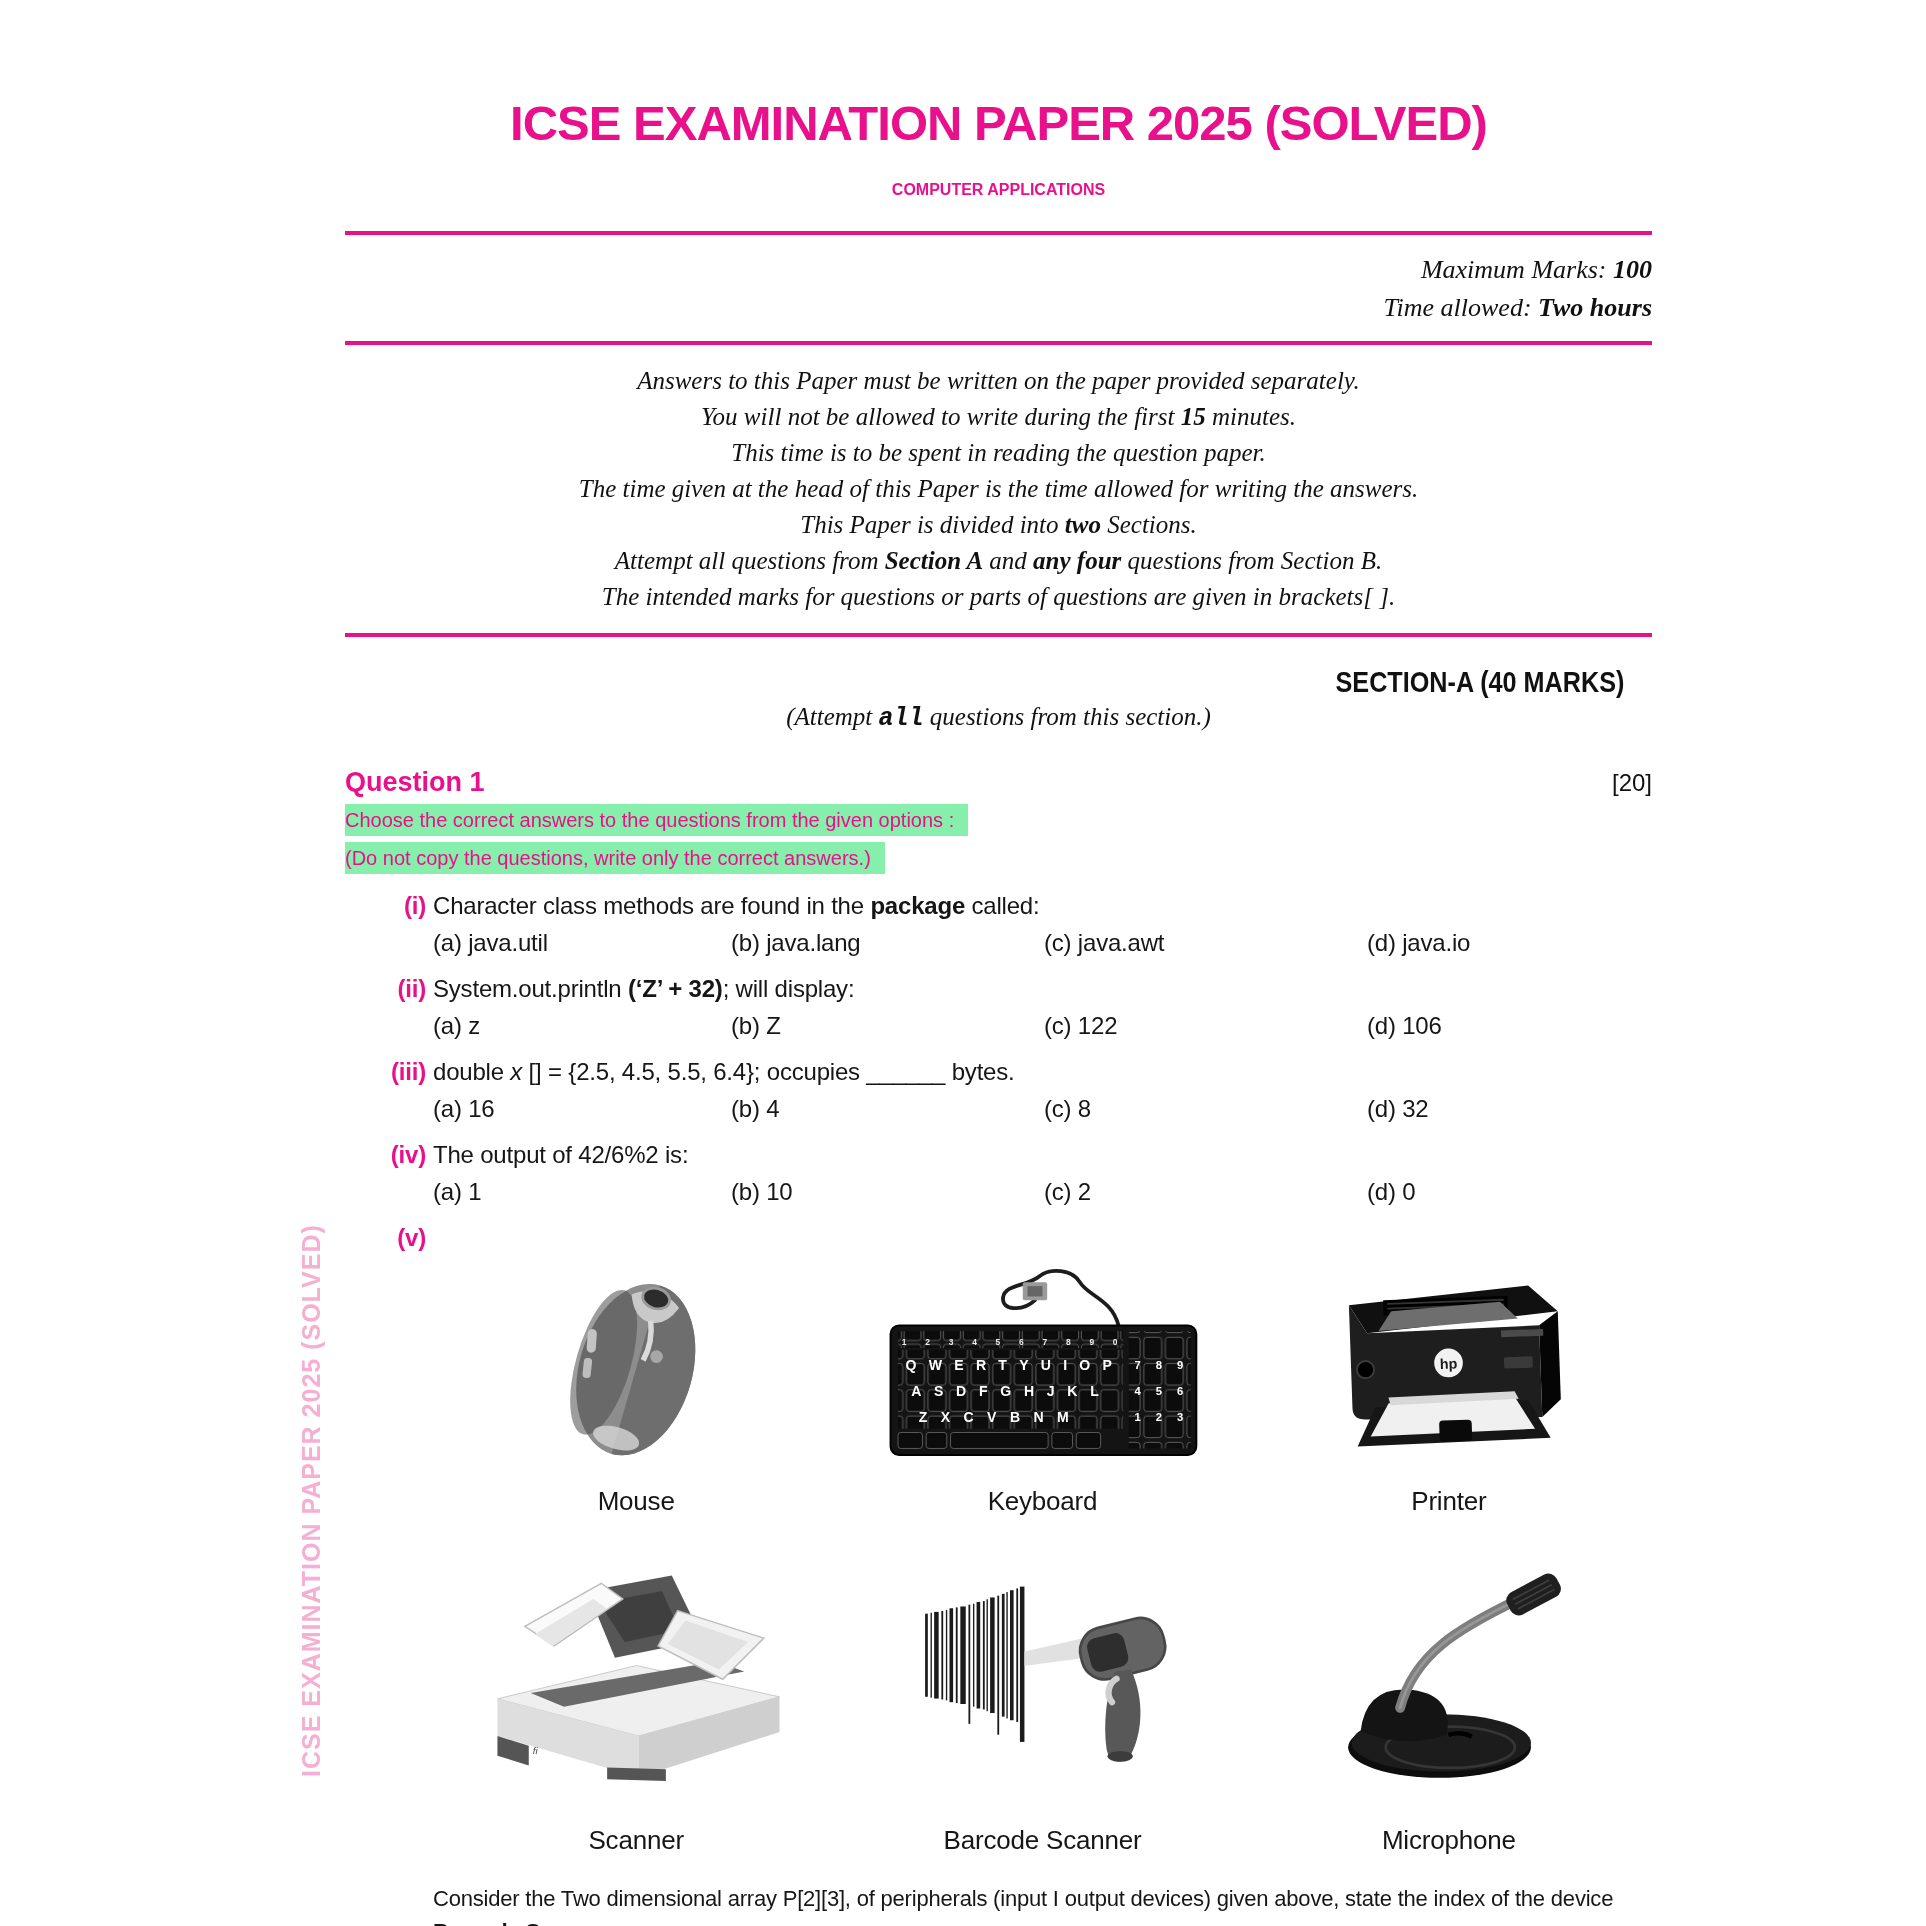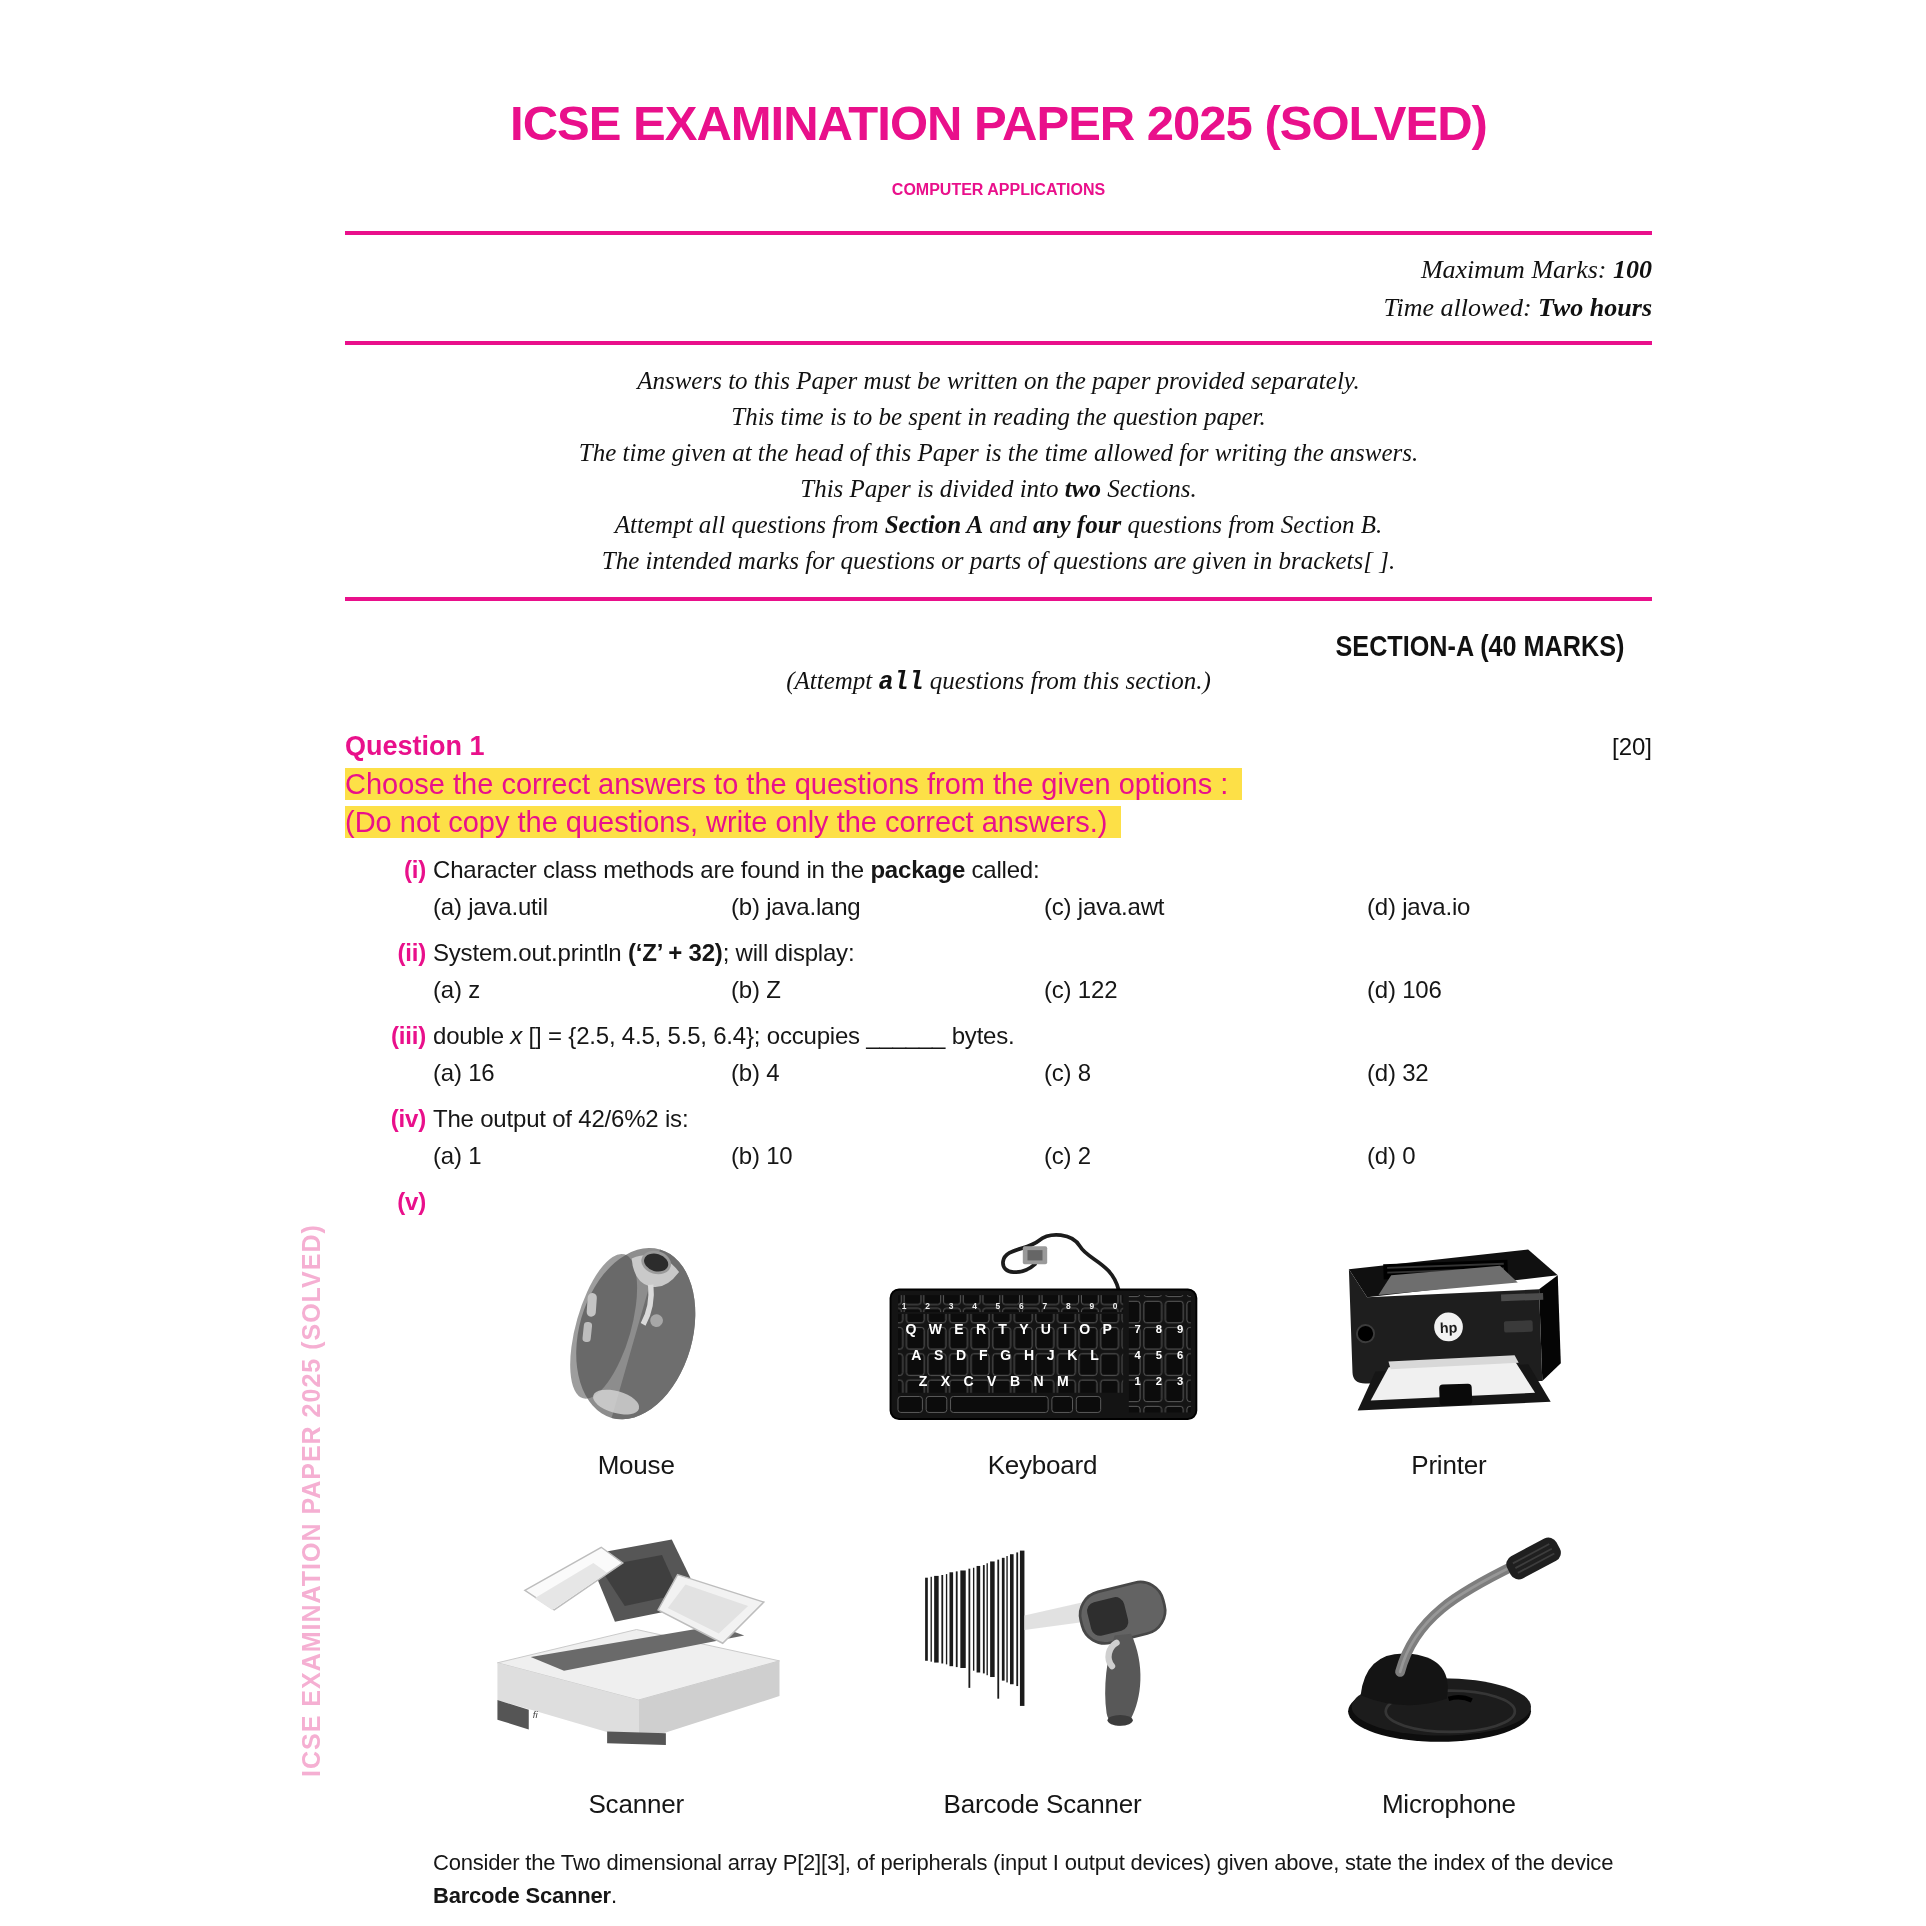--- a/index.html
+++ b/index.html
@@ -98,23 +98,23 @@
     margin-top:34px;
   }
   .q-title { color:#E9108B; font-size:27px; font-weight:bold; }
   .q-marks { color:#111; font-size:24px; }
 
   .q-intro { margin-top:6px; }
   .q-intro:first-of-type { margin-top:10px; }
   .q-intro .hl {
     display:inline-block;
     color:#E9108B;
-    font-size:29px;
+    font-size:20px;
     line-height:32px;
-    background:#fde047;
+    background:#86efac;
     padding-right:14px;
   }
 
   .q-item { display:flex; margin-top:18px; font-size:24px; color:#161616; letter-spacing:-0.2px; }
   .q-num { width:81px; flex:none; text-align:right; color:#E9108B; font-weight:bold; }
   .q-text { margin-left:7px; }
 
   .opts {
     margin-left:88px;
     display:grid;
@@ -168,20 +168,21 @@
 
     <div class="meta">
       <div class="meta-line"><span>Maximum Marks: </span><span style="font-weight: bold;">100</span></div>
       <div class="meta-line"><span>Time allowed: </span><span style="font-weight: bold;">Two hours</span></div>
     </div>
 
     <div class="rule r2"></div>
 
     <div class="instructions">
       <div class="instr-line"><span>Answers to this Paper must be written on the paper provided separately.</span></div>
+      <div class="instr-line"><span>You will not be allowed to write during the first </span><span style="font-weight: bold;">15</span><span> minutes.</span></div>
       <div class="instr-line"><span>This time is to be spent in reading the question paper.</span></div>
       <div class="instr-line"><span>The time given at the head of this Paper is the time allowed for writing the answers.</span></div>
       <div class="instr-line"><span>This Paper is divided into </span><span style="font-weight: bold;">two</span><span> Sections.</span></div>
       <div class="instr-line"><span>Attempt all questions from </span><span style="font-weight: bold;">Section A</span><span> and </span><span style="font-weight: bold;">any four</span><span> questions from Section B.</span></div>
       <div class="instr-line"><span>The intended marks for questions or parts of questions are given in brackets[ ].</span></div>
     </div>
 
     <div class="rule r3"></div>
 
     <div class="section-heading"><span class="cond">SECTION-A (40 MARKS)</span></div>

